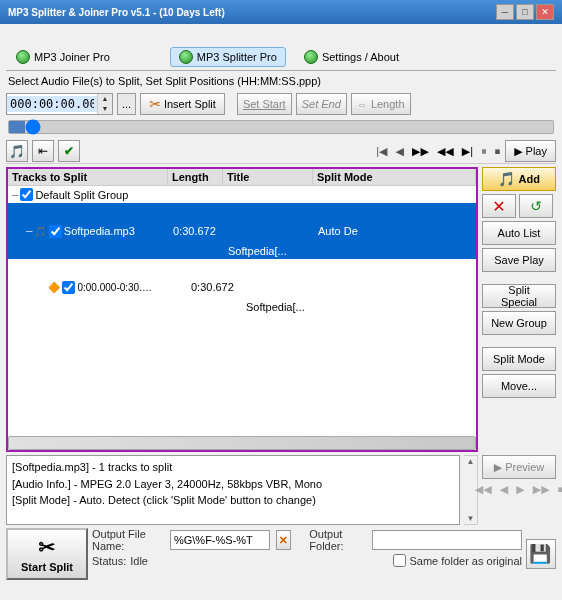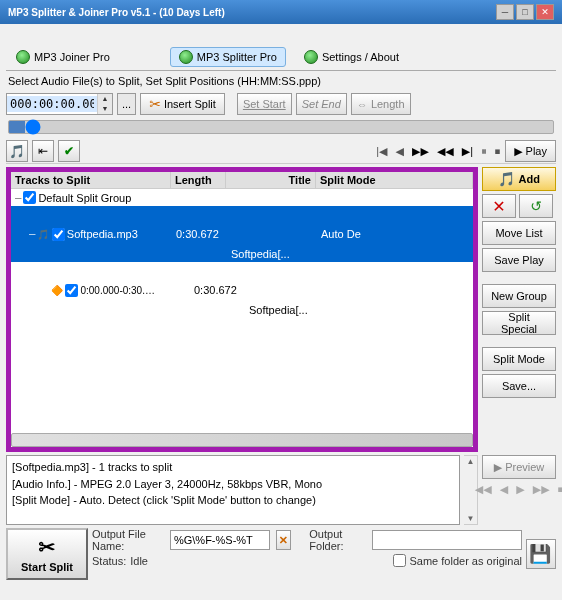--- a/index.html
+++ b/index.html
@@ -172,40 +172,40 @@
     }
     
     .split-area {
       display: flex;
       gap: 4px;
       flex: 1;
       min-height: 0;
     }
     .tracks-panel {
       flex: 1;
-      border: 5px solid #a21caf;
+      border: 2px solid #a21caf;
       background: white;
       display: flex;
       flex-direction: column;
       overflow: hidden;
     }
     .tracks-header {
       display: flex;
       background: #e0e0e0;
       border-bottom: 1px solid #ccc;
       font-weight: bold;
       font-size: 11px;
     }
     .th-cell {
       padding: 2px 4px;
       border-right: 1px solid #ccc;
     }
     .th-tracks { width: 160px; }
     .th-length { width: 55px; }
-    .th-title { width: 90px; text-align: right; }
+    .th-title { width: 90px; }
     .th-split { flex: 1; }
     .tracks-body {
       flex: 1;
       overflow-y: auto;
       overflow-x: auto;
     }
     .group-row {
       display: flex;
       align-items: center;
       padding: 2px 4px;
@@ -536,38 +536,38 @@
     <div class="right-buttons">
       <button class="rb add-btn">
         <span style="font-size:14px;margin-right:3px;">🎵</span>
         <span>Add</span>
       </button>
       <div style="display:flex;gap:3px;">
         <button class="rb delete-btn" style="width:34px;font-size:16px;color:#cc0000;">✕</button>
         <button class="rb refresh-btn" style="width:34px;font-size:14px;color:#228B22;">↺</button>
       </div>
       <button class="rb">
-        <span>Move List</span>
+        <span>Auto List</span>
       </button>
       <button class="rb">
         <span>Save Play</span>
       </button>
       <div style="height:6px;"></div>
       <button class="rb">
+        <span>Split Special</span>
+      </button>
+      <button class="rb">
         <span>New Group</span>
-      </button>
-      <button class="rb">
-        <span>Split Special</span>
       </button>
       <div style="height:6px;"></div>
       <button class="rb">
         <span>Split Mode</span>
       </button>
       <button class="rb">
-        <span>Save...</span>
+        <span>Move...</span>
       </button>
     </div>
   </div>
 
   <div class="info-row">
     <div class="info-box">
       <div>[Softpedia.mp3] - 1 tracks to split</div>
       <div>[Audio Info.] - MPEG 2.0 Layer 3, 24000Hz, 58kbps VBR, Mono</div>
       <div>[Split Mode] - Auto. Detect (click 'Split Mode' button to change)</div>
     </div>

